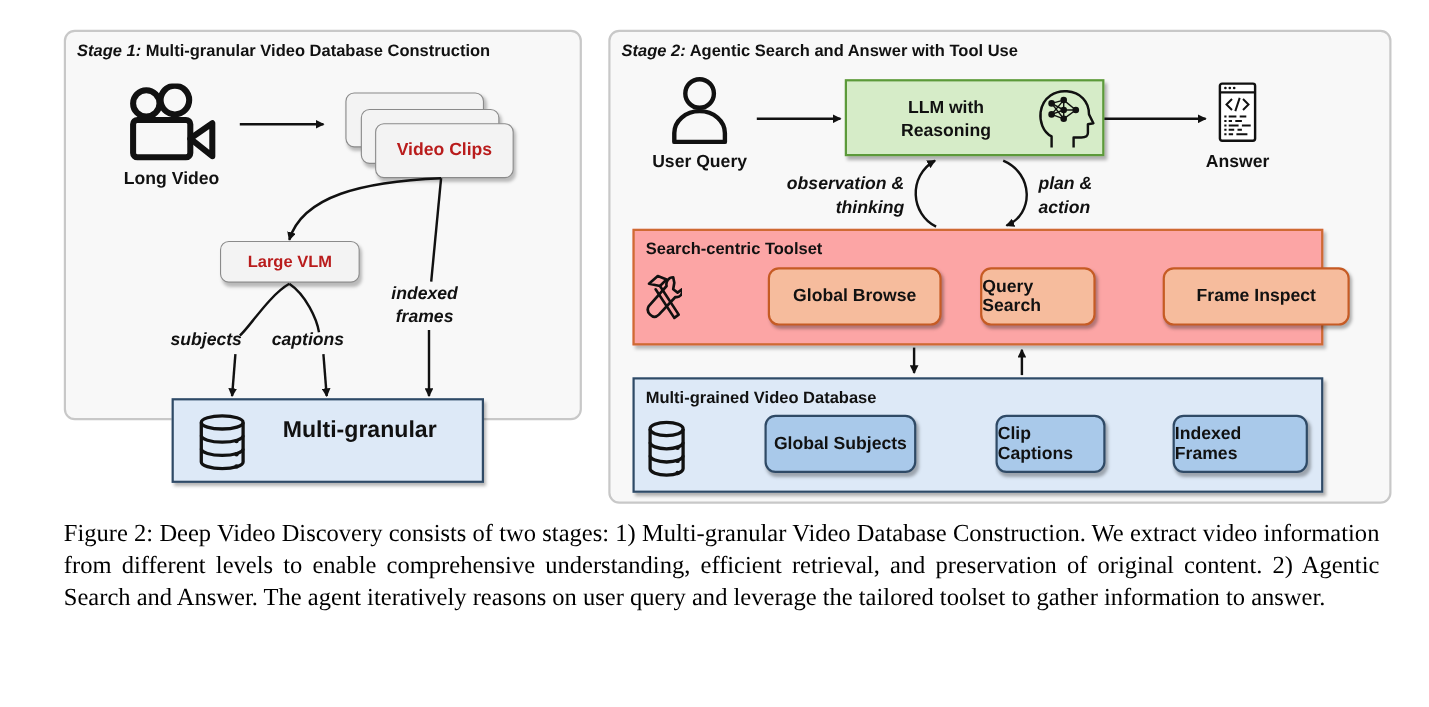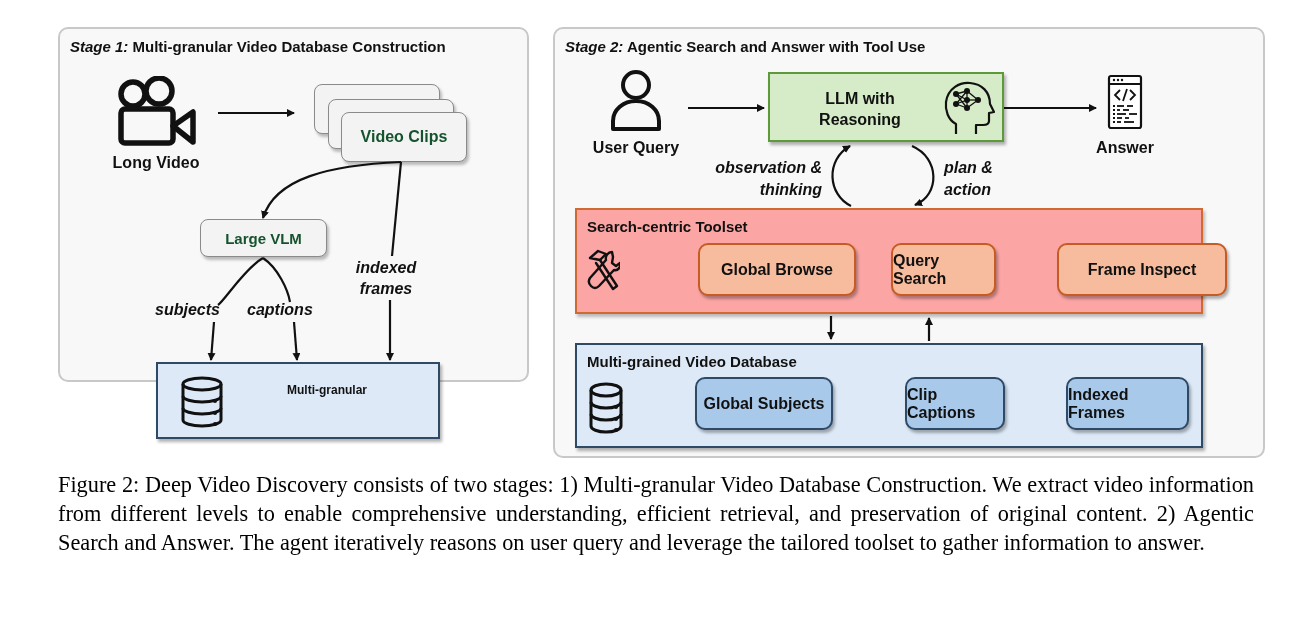--- a/index.html
+++ b/index.html
@@ -5,21 +5,21 @@
   html, body { margin: 0; padding: 0; background: #ffffff; }
   body { width: 1299px; height: 643px; position: relative; overflow: hidden; font-family: "Liberation Sans", sans-serif; }
   .panel { position: absolute; background: #f8f8f8; border: 2px solid #c8c8c8; border-radius: 10px; box-sizing: border-box; }
   #stage1 { left: 58px; top: 27px; width: 471px; height: 355px; }
   #stage2 { left: 553px; top: 27px; width: 712px; height: 431px; text-align: center; }
   .stage-title { position: absolute; left: 10px; top: 9px; font-size: 15px; font-weight: bold; color: #111; white-space: nowrap; }
   .stage-title i { font-style: italic; }
   .abs { position: absolute; }
   .lbl { position: absolute; font-weight: bold; color: #111; white-space: nowrap; text-align: center; }
   .it { font-style: italic; }
-  .gray-box { position: absolute; background: #f3f3f3; border: 1.5px solid #8a8a8a; border-radius: 8px; box-sizing: border-box; box-shadow: 2px 3px 3px rgba(0,0,0,0.25); display: flex; align-items: center; justify-content: center; font-weight: bold; color: #14532d; }
+  .gray-box { position: absolute; background: #f3f3f3; border: 1.5px solid #8a8a8a; border-radius: 8px; box-sizing: border-box; box-shadow: 2px 3px 3px rgba(0,0,0,0.25); display: flex; align-items: center; justify-content: center; font-weight: bold; color: #b91c1c; }
   .blue-big { position: absolute; background: #dde9f7; border: 2px solid #2f4a66; box-sizing: border-box; box-shadow: 2px 3px 3px rgba(0,0,0,0.3); padding-left: 32px; }
   .orange-big { position: absolute; background: #fca5a5; border: 2px solid #cf6a33; box-sizing: border-box; box-shadow: 2px 3px 3px rgba(0,0,0,0.25); }
   .green-box { position: absolute; background: #d6ecc8; border: 2px solid #5c9a3a; box-sizing: border-box; box-shadow: 2px 3px 3px rgba(0,0,0,0.3); }
   .pill { position: absolute; border-radius: 10px; box-sizing: border-box; display: flex; align-items: center; justify-content: center; font-weight: bold; font-size: 16px; color: #111; box-shadow: 2px 3px 3px rgba(0,0,0,0.3); margin-left: 44px; }
   .pill.orange { background: #f6bc9d; border: 2px solid #c65b24; }
   .pill.blue { background: #a9c9ea; border: 2px solid #2f4a66; }
   .group-title { position: absolute; left: 10px; top: 8px; font-size: 15px; font-weight: bold; color: #111; }
   svg.overlay { position: absolute; left: 0; top: 0; pointer-events: none; }
   #caption { position: absolute; left: 58px; top: 470px; width: 1196px; font-family: "Liberation Serif", serif; font-size: 22.3px; line-height: 29px; color: #000; text-align: justify; }
 </style>
@@ -58,21 +58,21 @@
     <g fill="none" stroke="#111" stroke-width="3">
       <ellipse cx="22" cy="8" rx="19" ry="6"></ellipse>
       <path d="M3 8 V44 A19 6 0 0 0 41 44 V8"></path>
       <path d="M3 20 A19 6 0 0 0 41 20"></path>
       <path d="M3 32 A19 6 0 0 0 41 32"></path>
     </g>
     <circle cx="35" cy="25" r="2" fill="#111"></circle>
     <circle cx="35" cy="37" r="2" fill="#111"></circle>
     <circle cx="35" cy="48" r="2" fill="#111"></circle>
   </svg>
-  <div class="lbl" style="left:84px;top:16px;width:170px;font-size:12px;line-height:21px">
+  <div class="lbl" style="left:84px;top:16px;width:170px;font-size:21px;line-height:21px">
     <div>Multi-granular</div>
   </div>
 </div>
 
 <div id="stage2" class="panel">
   <div class="stage-title"><i>Stage 2:</i> <span>Agentic Search and Answer with Tool Use</span></div>
 </div>
 
 <svg class="abs" style="left:608px;top:69px" width="56" height="64" viewBox="0 0 56 64">
   <g fill="none" stroke="#111" stroke-width="4">

